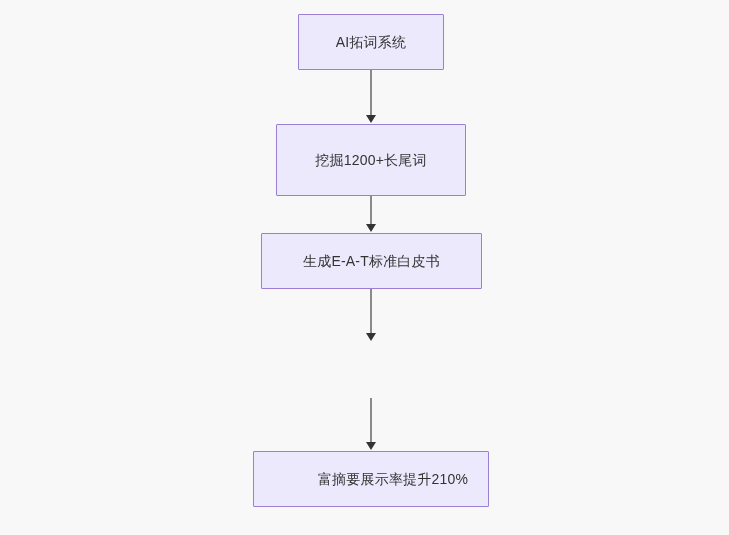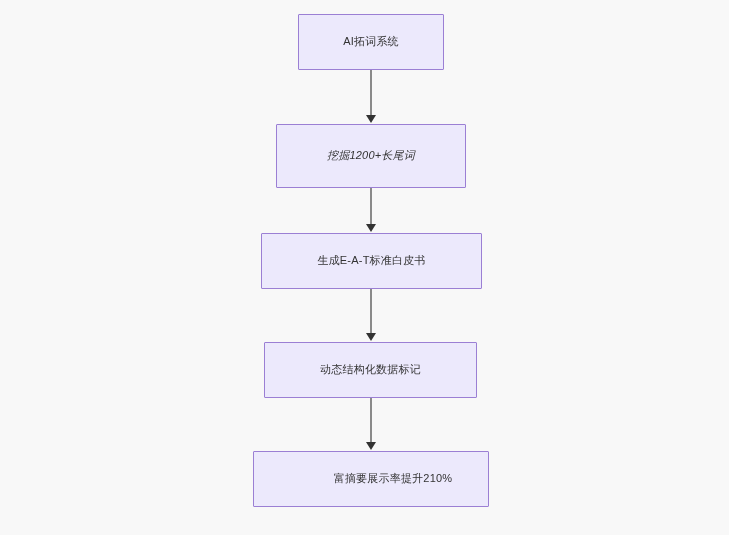--- a/index.html
+++ b/index.html
@@ -27,21 +27,21 @@
     border: 1.6px solid #9b7fd4;
     border-radius: 1px;
     display: flex;
     align-items: center;
     justify-content: center;
     text-align: center;
   }
 
   .flow-node-label {
     color: #333333;
-    font-size: 11px;
+    font-size: 14px;
     line-height: 1.2;
     letter-spacing: 0.2px;
     white-space: nowrap;
   }
 
   
   .flow-edge {
     position: absolute;
     width: 2px;
     background: #8a8a8a;
@@ -71,29 +71,26 @@
   <div class="flow-edge" style="left:371px; top:289px; height:45px;"></div>
   <div class="flow-arrowhead" style="left:371px; top:333px;"></div>
 
   <div class="flow-edge" style="left:371px; top:398px; height:45px;"></div>
   <div class="flow-arrowhead" style="left:371px; top:442px;"></div>
 
   <div class="flow-node" style="left:298px; top:14px; width:146px; height:56px;">
     <span class="flow-node-label">AI拓词系统</span>
   </div>
 
-  <div class="flow-node" style="left:276px; top:124px; width:190px; height:64px;font-style:italic;">
+  <div class="flow-node" style="left:276px; top:124px; width:190px; height:72px;">
     <span class="flow-node-label">挖掘1200+长尾词</span>
   </div>
 
   <div class="flow-node" style="left:261px; top:233px; width:221px; height:56px;">
     <span class="flow-node-label">生成E-A-T标准白皮书</span>
   </div>
 
-  <div class="flow-node" style="left:264px; top:342px; width:213px; height:56px;">
-    <span class="flow-node-label">动态结构化数据标记</span>
-  </div>
 
   <div class="flow-node" style="left:253px; top:451px; width:236px; height:56px;padding-left:44px;">
     <span class="flow-node-label">富摘要展示率提升210%</span>
   </div>
 
 </div>
 
 </body></html>

